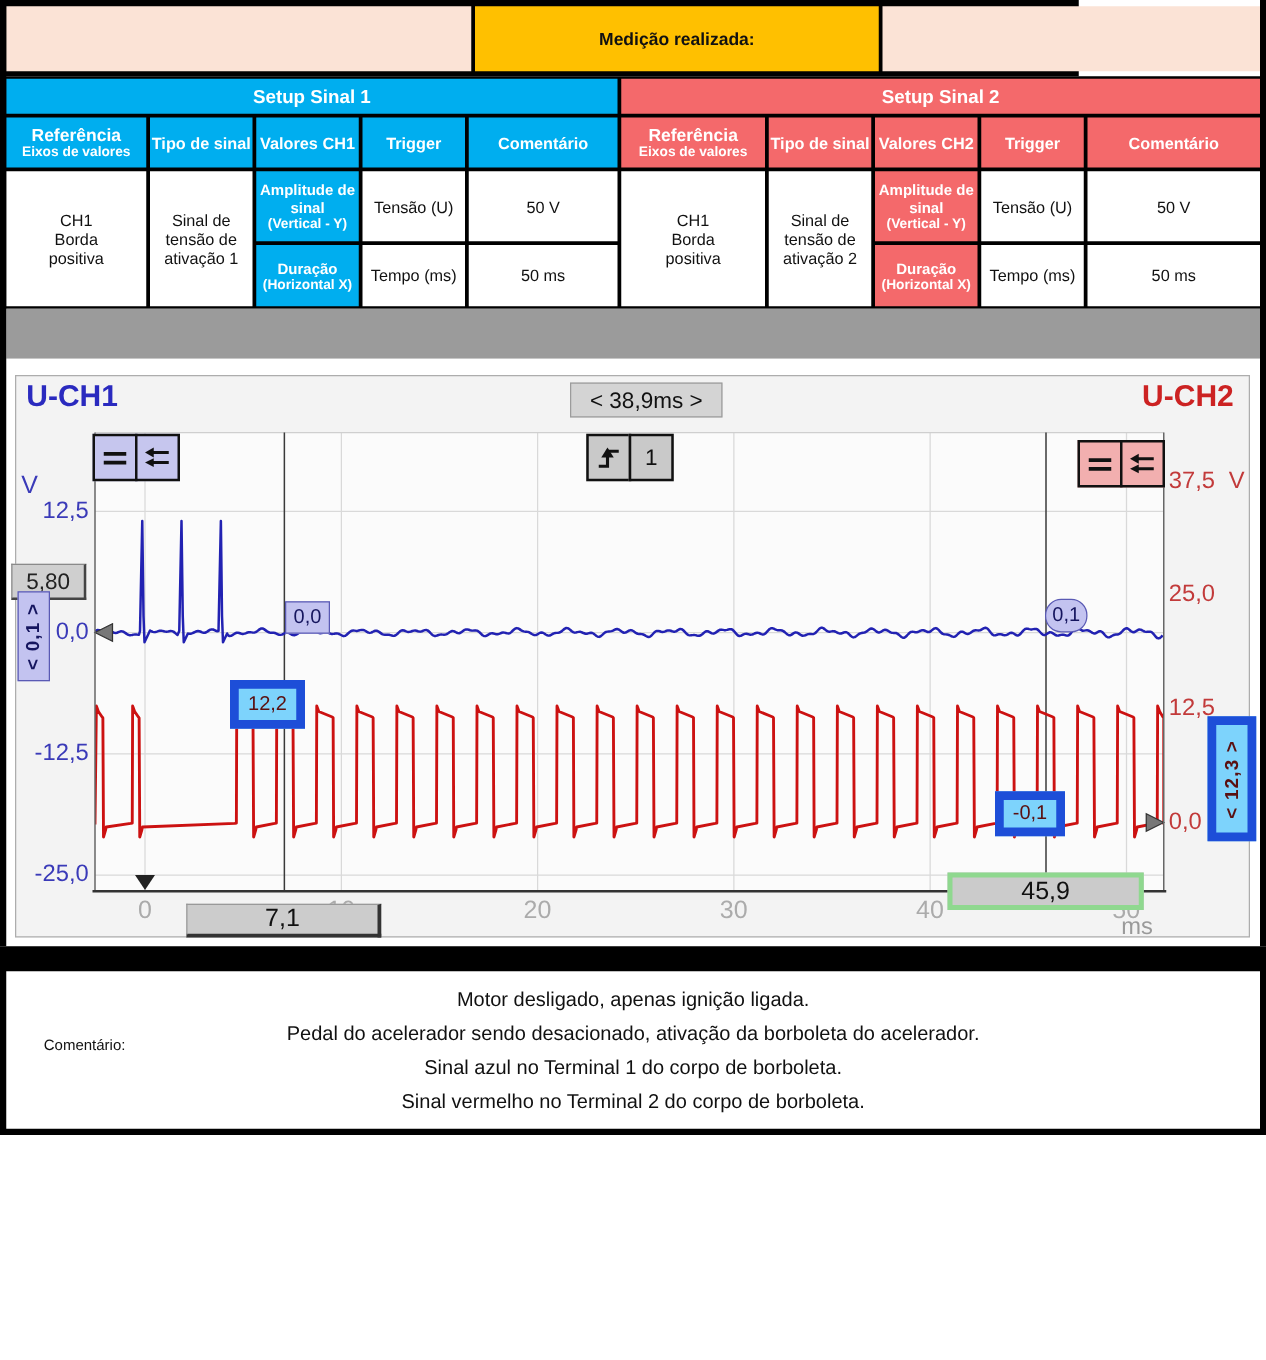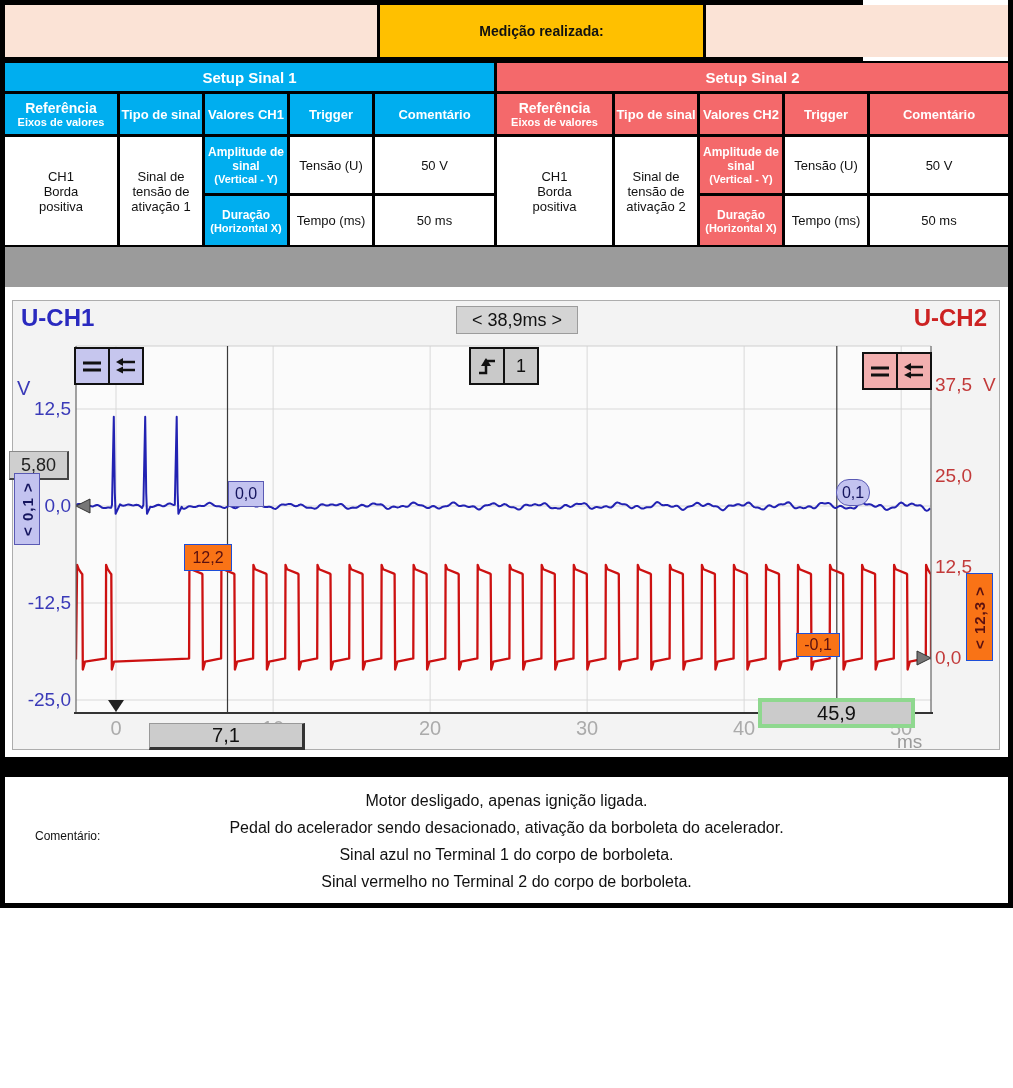--- a/index.html
+++ b/index.html
@@ -57,21 +57,21 @@
   #trigger-num{font-size:18px;color:#111;font-weight:normal;}
 
   .axis-lab{position:absolute;font-size:19px;}
   .blue-lab{color:#3A3AB8;}
   .ltick{position:absolute;left:2px;width:56px;text-align:right;font-size:19px;color:#3A3AB8;}
   .rtick{position:absolute;left:922px;width:46px;text-align:left;font-size:19px;color:#C23A3A;}
   .xtick{position:absolute;width:60px;text-align:center;font-size:20px;color:#ABABAB;top:416px;}
 
   .badge{position:absolute;display:flex;align-items:center;justify-content:center;font-size:16px;}
   .badge-blue{background:#C3C3F0;border:1px solid #5A5AB4;color:#15155E;}
-  .badge-pink{background:#f97316;border:1px solid #1d4ed8;color:#5A1010;}
+  .badge-pink{background:#7dd3fc;border:7px solid #1d4ed8;color:#5A1010;}
   .vert{writing-mode:vertical-rl;transform:rotate(180deg);font-size:15px;font-weight:bold;letter-spacing:1px;}
 
   #val-box{position:absolute;left:-4px;top:150px;width:57px;height:26px;background:#CFCFCF;
            border:1px solid #8A8A8A;border-right:2px solid #444;border-bottom:2px solid #444;
            color:#222;font-size:18px;display:flex;align-items:center;justify-content:center;}
   #cursor1-box{position:absolute;left:136px;top:422px;width:156px;height:27px;background:#CCCCCC;
            border-top:1px solid #999;border-left:1px solid #999;border-right:3px solid #333;border-bottom:3px solid #333;
            color:#111;font-size:20px;display:flex;align-items:center;justify-content:center;box-sizing:border-box;}
   #cursor2-box{position:absolute;left:745px;top:397px;width:157px;height:30px;background:#CBCBCB;
            border:4px solid #8FD88F;color:#111;font-size:20px;display:flex;align-items:center;justify-content:center;

